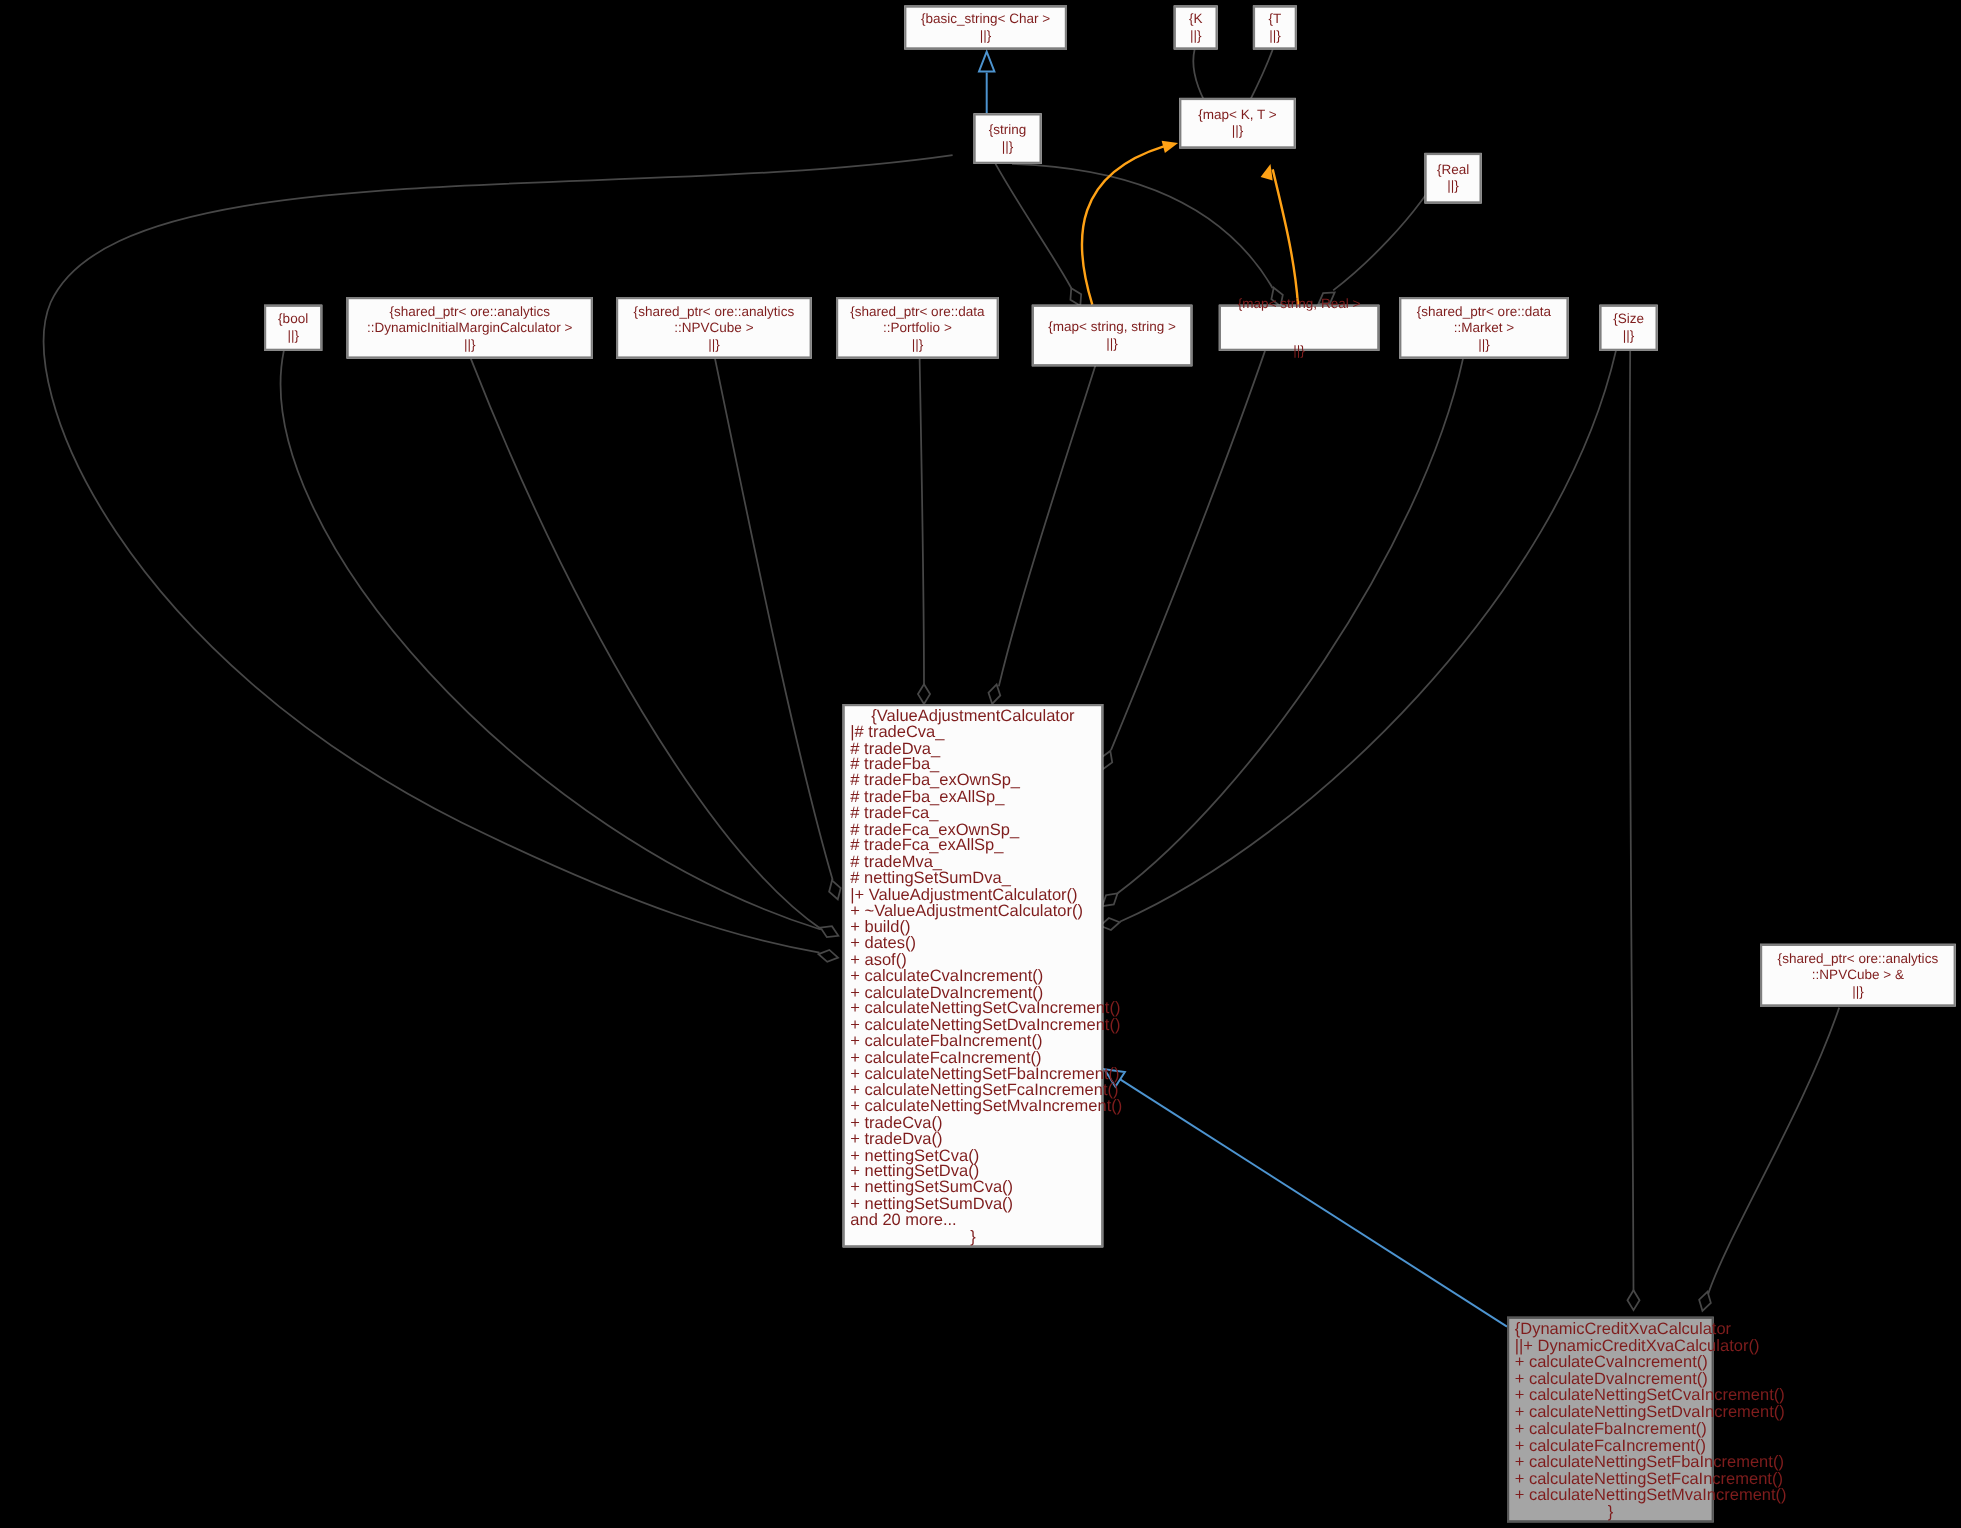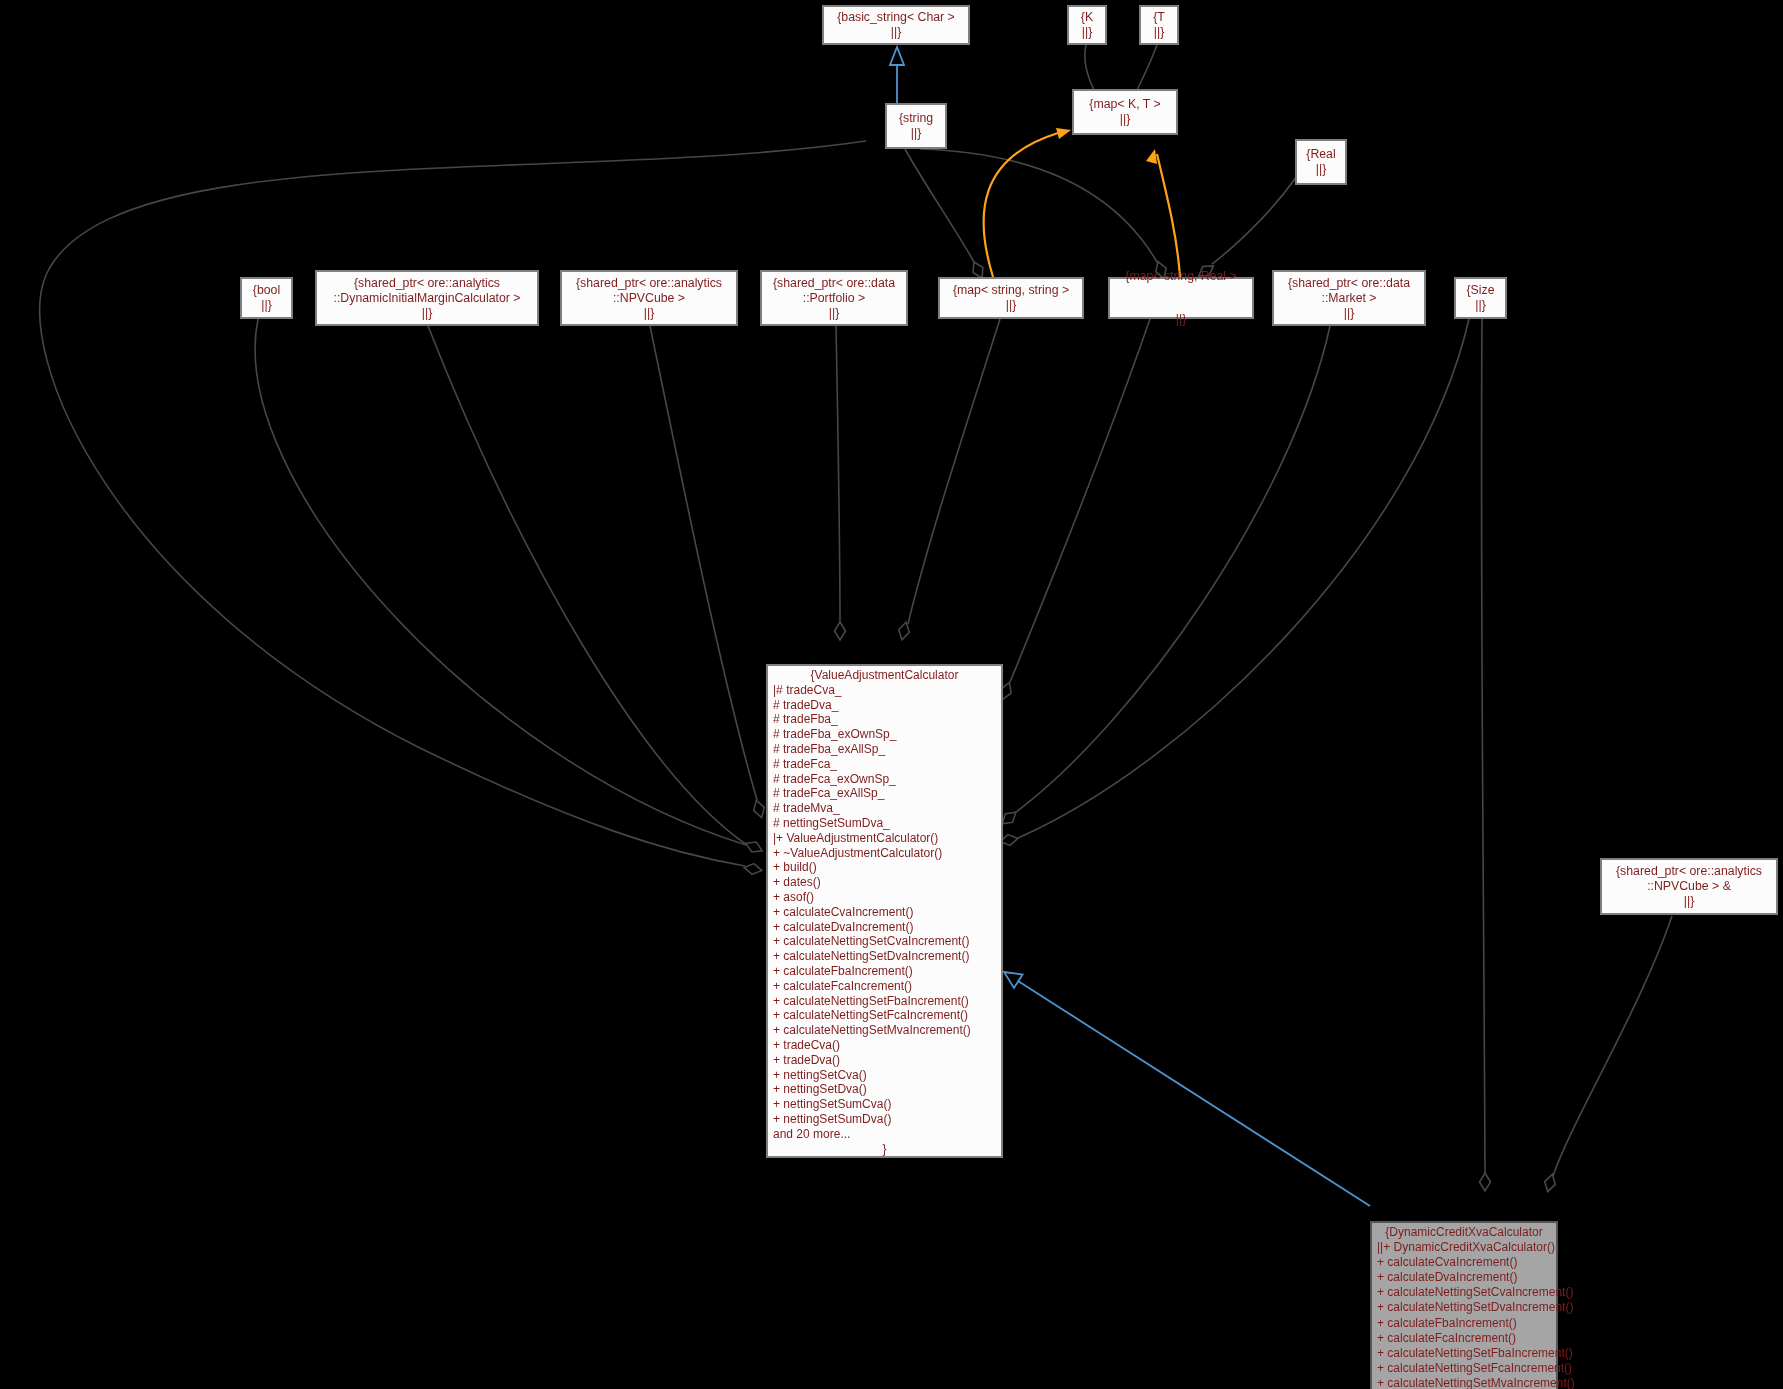--- a/index.html
+++ b/index.html
@@ -7,21 +7,21 @@
     position:relative; width:1783px; height:1389px; background:#000;
     font-family:"Liberation Sans", sans-serif; overflow:hidden;
   }
   #edges { position:absolute; left:0; top:0; }
   .node {
     position:absolute; background:#fcfcfc; border:2px solid #7f7f7f; color:#7f1d1d;
     font-size:12.3px; line-height:15px; box-sizing:border-box;
     display:flex; flex-direction:column; justify-content:center;
   }
   .node .nl { white-space:pre; text-align:center; padding:0 4px; }
-  .node.klass { justify-content:flex-start; line-height:14.8px; font-size:12px; padding-top:2px;margin-top:24px; }
+  .node.klass { justify-content:flex-start; line-height:14.8px; font-size:15px; padding-top:2px; }
   .node.klass .nl { text-align:left; padding:0 5px; }
   .node.klass .nl:first-child, .node.klass .nl:last-child { text-align:center; }
   .node.gray { background:#a5a5a5; border-color:#565656; }
   .node.gray.klass { line-height:15.1px; }
 </style>
 </head>
 <body>
 
 <div id="diagram">
 
@@ -149,21 +149,21 @@
   <div class="node" style="left:560px; top:270px;width:178px; height:56px;">
       <div class="nl">{shared_ptr&lt; ore::analytics</div>
       <div class="nl">::NPVCube &gt;</div>
       <div class="nl">||}</div>
     </div>
   <div class="node" style="left:760px; top:270px;width:148px; height:56px;">
       <div class="nl">{shared_ptr&lt; ore::data</div>
       <div class="nl">::Portfolio &gt;</div>
       <div class="nl">||}</div>
     </div>
-  <div class="node" style="left:938px; top:277px;width:146px; height:42px;">
+  <div class="node" style="left:938px; top:277px;width:146px; height:56px;">
       <div class="nl">{map&lt; string, string &gt;</div>
       <div class="nl">||}</div>
     </div>
   <div class="node" style="left:1108px;top:277px;width:146px; height:42px;gap:28px;">
       <div class="nl">{map&lt; string, Real &gt;</div>
       <div class="nl">||}</div>
     </div>
   <div class="node" style="left:1272px;top:270px;width:154px; height:56px;">
       <div class="nl">{shared_ptr&lt; ore::data</div>
       <div class="nl">::Market &gt;</div>

